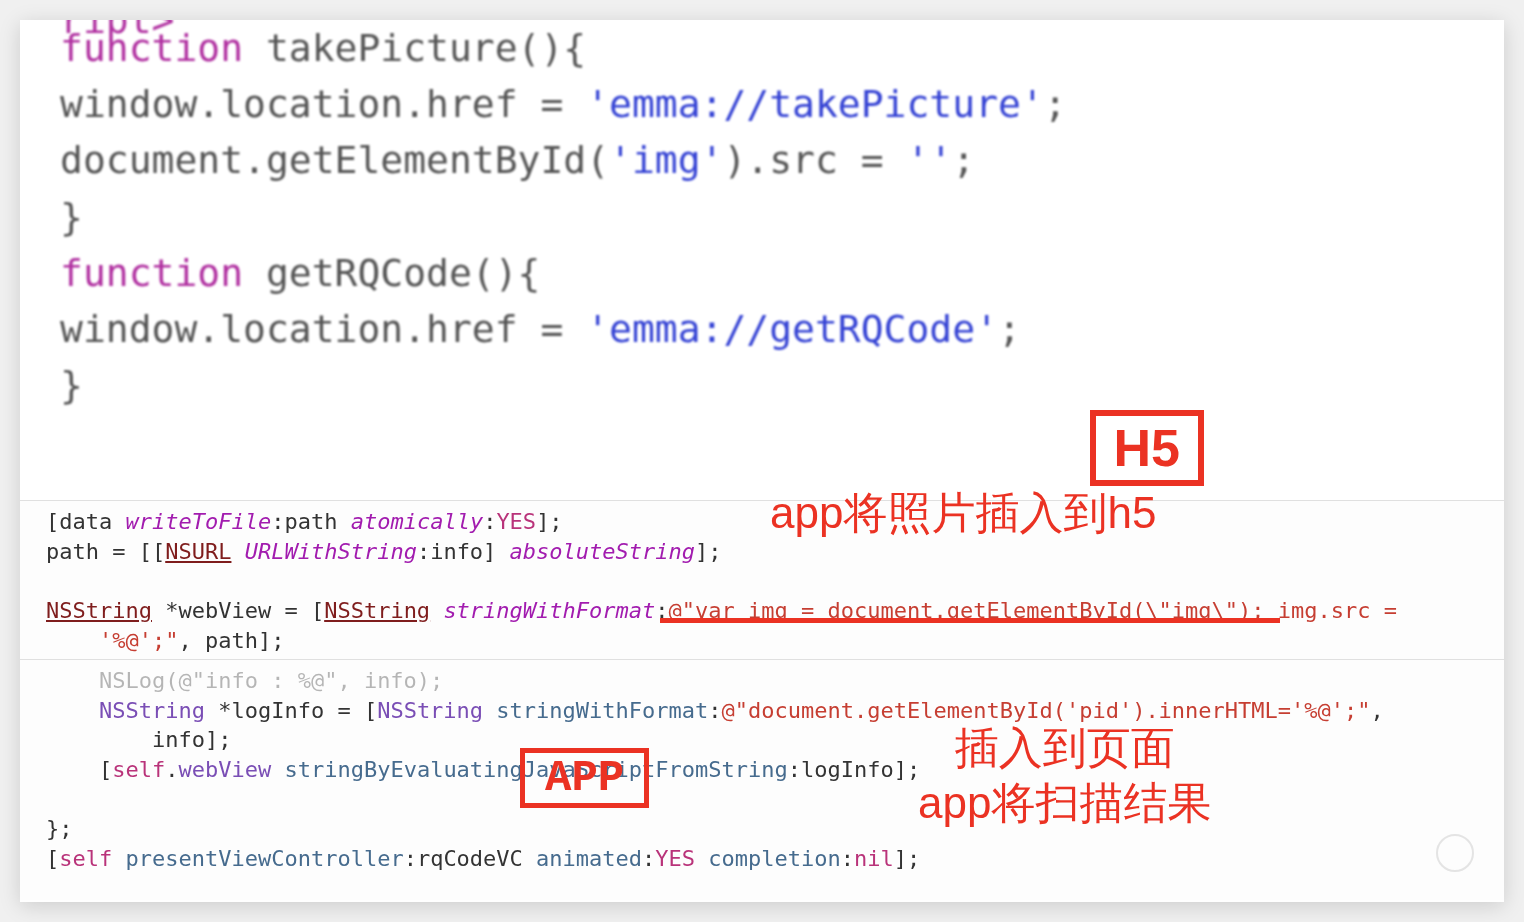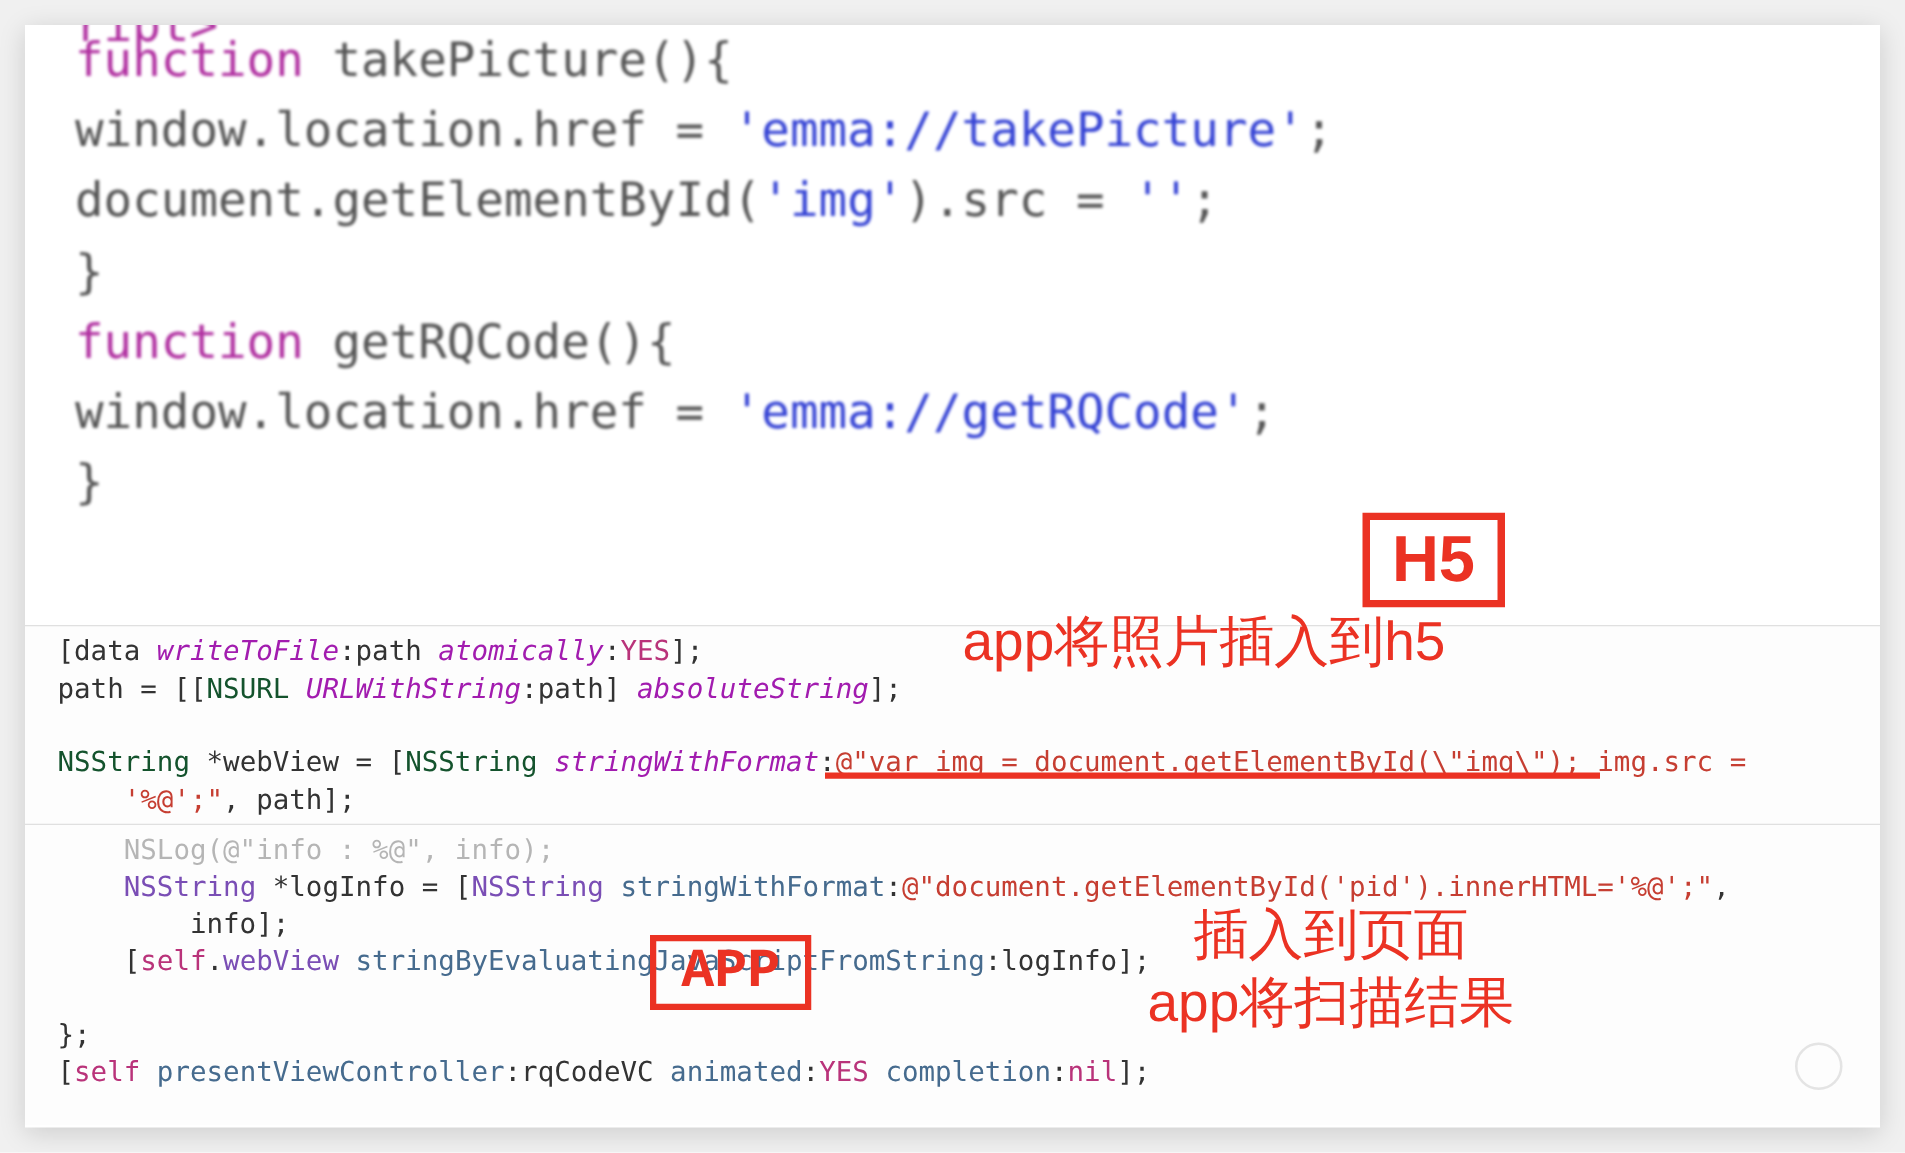--- a/index.html
+++ b/index.html
@@ -60,21 +60,21 @@
     border-top: 1px solid #e0e0e0;
     border-bottom: 1px solid #e0e0e0;
     padding: 6px 26px;
     font-size: 22px;
     line-height: 1.35;
     color: #333;
     white-space: pre;
     overflow: hidden;
   }
   .panel-mid .kw2 { color: #b9337a; }
-  .panel-mid .cls { color: #14532d; }
+  .panel-mid .cls { color: #7f1d1d; text-decoration: underline; }
   .panel-mid .msg { color: #a21caf; font-style: italic; }
   .panel-mid .str2 { color: #c63e32; }
   .panel-mid .cut { opacity: 0.4; }
 
   .anno-red-1 {
     position: absolute;
     top: 464px;
     left: 750px;
     font-family: "PingFang SC","Microsoft YaHei",sans-serif;
     font-size: 44px;
@@ -155,21 +155,21 @@
     <div>}</div>
     <div><span class="kw">function</span><span> getRQCode(){</span></div>
     <div><span>    window.location.href = </span><span class="str">'emma://getRQCode'</span><span>;</span></div>
     <div></div>
     <div>}</div>
   </div>
 
   <div class="label-h5">H5</div>
 
   <div class="panel-mid"><span>[data </span><span class="msg">writeToFile</span><span>:path </span><span class="msg">atomically</span><span>:</span><span class="kw2">YES</span><span>];</span>
-<span>path = [[</span><span class="cls">NSURL</span><span> </span><span class="msg">URLWithString</span><span>:path] </span><span class="msg">absoluteString</span><span>];</span>
+<span>path = [[</span><span class="cls">NSURL</span><span> </span><span class="msg">URLWithString</span><span>:info] </span><span class="msg">absoluteString</span><span>];</span>
 <span></span>
 <span class="cls">NSString</span><span> *webView = [</span><span class="cls">NSString</span><span> </span><span class="msg">stringWithFormat</span><span>:</span><span class="str2">@"var img = document.getElementById(\"img\"); img.src =</span>
 <span>    </span><span class="str2">'%@';"</span><span>, path];</span>
 <span class="cut">[self.webView stringByEvaluatingJavaScriptFromString:method];</span></div>
 
   <div class="anno-red-1">app将照片插入到h5</div>
   <div class="underline-red"></div>
 
   <div class="panel-bot"><span class="cut">    NSLog(@"info : %@", info);</span>
 <span>    </span><span class="cls">NSString</span><span> *logInfo = [</span><span class="cls">NSString</span><span> </span><span class="msg">stringWithFormat</span><span>:</span><span class="str2">@"document.getElementById('pid').innerHTML='%@';"</span><span>,</span>

